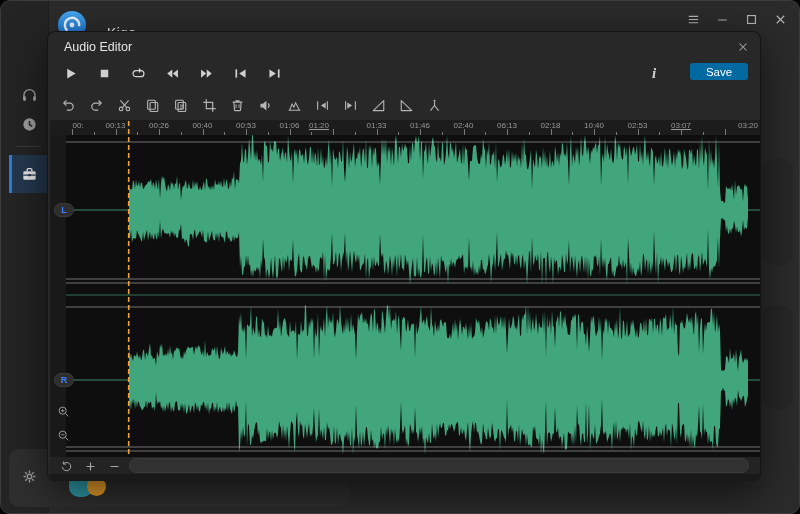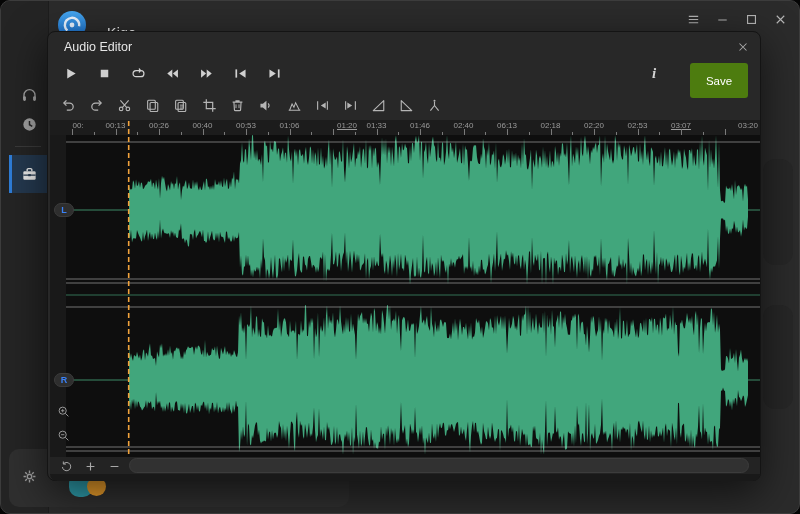--- a/index.html
+++ b/index.html
@@ -28,21 +28,21 @@
   .tbtn{display:flex;align-items:center;justify-content:center;color:#d0d0d0;cursor:default;}
   .toolbtn{display:flex;align-items:center;justify-content:center;color:#b5b5b5;cursor:default;}
   #timebox{left:259px;top:28px;width:190px;height:28px;background:#000;border-radius:3px;
     display:flex;align-items:center;}
   #time-current{margin-left:10px;font-family:"DejaVu Sans Mono", monospace;font-size:15px;font-weight:bold;
     color:#2a80e8;letter-spacing:1px;}
   #time-side{margin-left:auto;margin-right:7px;text-align:right;font-family:"DejaVu Sans Mono", monospace;
     font-size:7.5px;line-height:10px;color:#8d8d8d;}
   #info-btn{left:595px;top:28px;width:22px;height:26px;display:flex;align-items:center;justify-content:center;
     color:#d4d4d4;font-family:"Liberation Serif", serif;font-style:italic;font-weight:bold;font-size:15px;}
-  #save-btn{left:642px;top:31px;width:58px;height:35px;background:#4d7c0f;border-radius:3px;color:#fff;
+  #save-btn{left:642px;top:31px;width:58px;height:17px;background:#0369a1;border-radius:3px;color:#fff;
     font-size:11.5px;display:flex;align-items:center;justify-content:center;}
   
   #ruler-bg{left:2px;top:88px;width:710px;height:15px;background:#1c1c1c;}
   #wave-bg{left:2px;top:103px;width:710px;height:322px;background:#0e0e0e;}
   #gutter{left:2px;top:103px;width:16px;height:322px;background:#191919;}
   .ruler-label{position:absolute;top:1px;transform:translateX(-50%);font-size:8px;color:#9a9a9a;white-space:nowrap;}
   .tick{position:absolute;width:1px;background:#7a7a7a;}
   .chan-pill{left:6px;width:20px;height:14px;background:#2e2e2e;border:1px solid #3c3c3c;border-radius:7px;
     color:#3b82f6;font-size:9px;font-weight:bold;display:flex;align-items:center;justify-content:center;}
   .zoom-btn{left:8px;width:15px;height:15px;color:#9a9a9a;display:flex;align-items:center;justify-content:center;}
@@ -288,39 +288,39 @@
         <div class="tick" style="left: 130.75px; top: 12px; height: 3px;"></div>
         <span class="ruler-label" style="left: 152.5px;">00:40</span>
         <div class="tick" style="left: 152.5px; top: 9px; height: 6px;"></div>
         <div class="tick" style="left: 174.25px; top: 12px; height: 3px;"></div>
         <span class="ruler-label" style="left: 196px;">00:53</span>
         <div class="tick" style="left: 196px; top: 9px; height: 6px;"></div>
         <div class="tick" style="left: 217.75px; top: 12px; height: 3px;"></div>
         <span class="ruler-label" style="left: 239.5px;">01:06</span>
         <div class="tick" style="left: 239.5px; top: 9px; height: 6px;"></div>
         <div class="tick" style="left: 261.25px; top: 12px; height: 3px;"></div>
-        <span class="ruler-label" style="left: 297px; text-decoration: underline;">01:20</span>
+        <span class="ruler-label" style="left: 269px; text-decoration: underline;">01:20</span>
         <div class="tick" style="left: 283px; top: 9px; height: 6px;"></div>
         <div class="tick" style="left: 304.75px; top: 12px; height: 3px;"></div>
         <span class="ruler-label" style="left: 326.5px;">01:33</span>
         <div class="tick" style="left: 326.5px; top: 9px; height: 6px;"></div>
         <div class="tick" style="left: 348.25px; top: 12px; height: 3px;"></div>
         <span class="ruler-label" style="left: 370px;">01:46</span>
         <div class="tick" style="left: 370px; top: 9px; height: 6px;"></div>
         <div class="tick" style="left: 391.75px; top: 12px; height: 3px;"></div>
         <span class="ruler-label" style="left: 413.5px;">02:40</span>
         <div class="tick" style="left: 413.5px; top: 9px; height: 6px;"></div>
         <div class="tick" style="left: 435.25px; top: 12px; height: 3px;"></div>
         <span class="ruler-label" style="left: 457px;">06:13</span>
         <div class="tick" style="left: 457px; top: 9px; height: 6px;"></div>
         <div class="tick" style="left: 478.75px; top: 12px; height: 3px;"></div>
         <span class="ruler-label" style="left: 500.5px;">02:18</span>
         <div class="tick" style="left: 500.5px; top: 9px; height: 6px;"></div>
         <div class="tick" style="left: 522.25px; top: 12px; height: 3px;"></div>
-        <span class="ruler-label" style="left: 544px;">02:20</span>
+        <span class="ruler-label" style="left: 544px;">10:40</span>
         <div class="tick" style="left: 544px; top: 9px; height: 6px;"></div>
         <div class="tick" style="left: 565.75px; top: 12px; height: 3px;"></div>
         <span class="ruler-label" style="left: 587.5px;">02:53</span>
         <div class="tick" style="left: 587.5px; top: 9px; height: 6px;"></div>
         <div class="tick" style="left: 609.25px; top: 12px; height: 3px;"></div>
         <span class="ruler-label" style="left: 631px; text-decoration: underline;">03:07</span>
         <div class="tick" style="left: 631px; top: 9px; height: 6px;"></div>
         <div class="tick" style="left: 652.75px; top: 12px; height: 3px;"></div>
         <span class="ruler-label" style="left: 698px;">03:20</span>
         <div class="tick" style="left: 674.5px; top: 9px; height: 6px;"></div>

